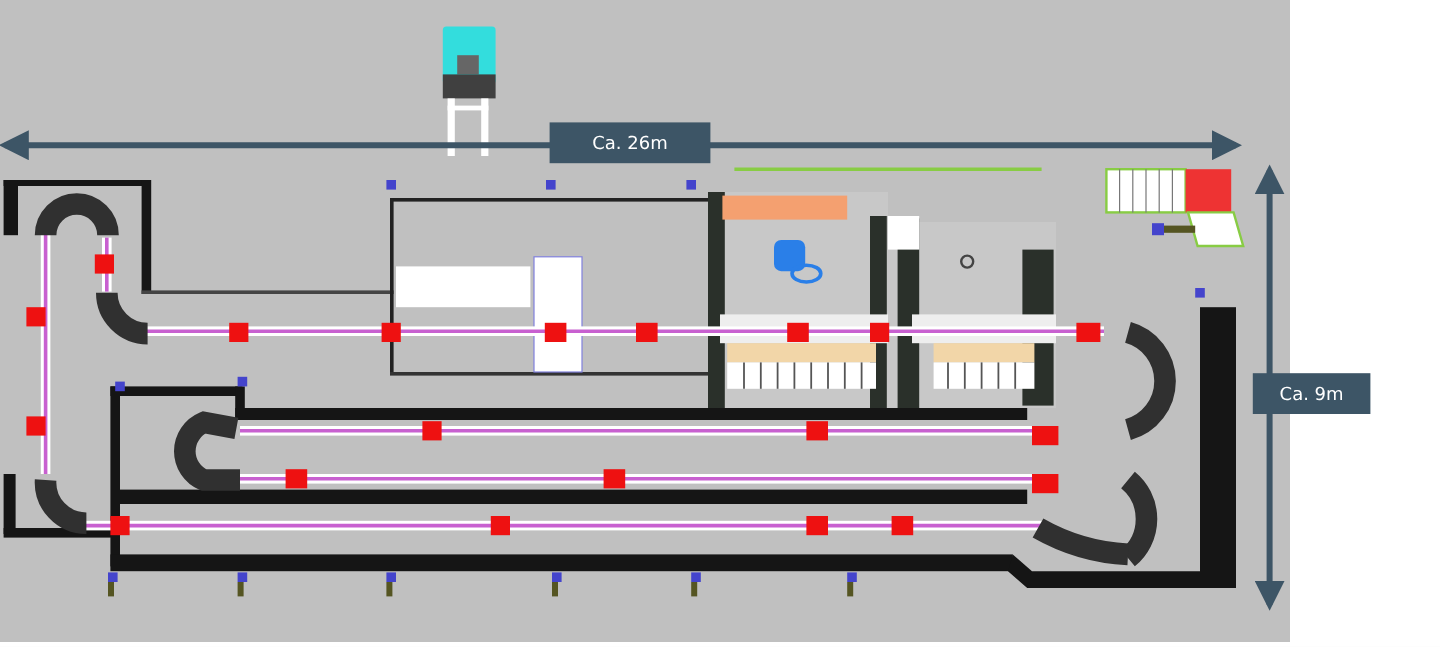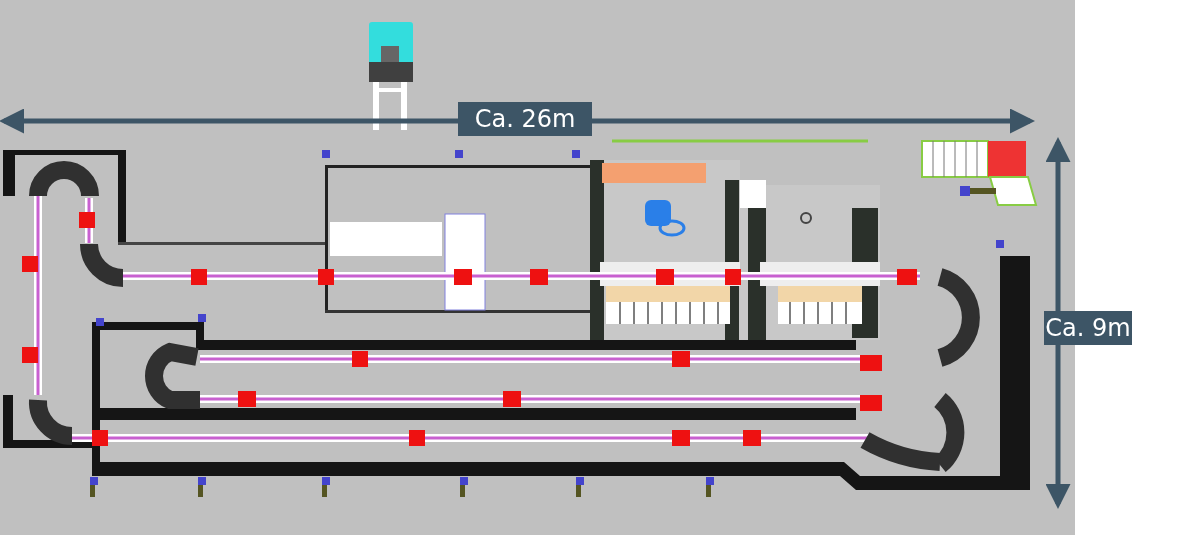--- a/index.html
+++ b/index.html
@@ -1,18 +1,18 @@
 <!DOCTYPE html>
 <html><head>
 <meta charset="utf-8">
 <style>
   html,body{margin:0;padding:0;background:#ffffff;}
   body{width:1200px;height:539px;position:relative;overflow:hidden;font-family:"Liberation Sans",sans-serif;}
   #stage{position:absolute;left:0;top:0;width:1200px;height:539px;}
-  .dim-label{position:absolute;background:#3d5566;color:#ffffff;font-family:"DejaVu Sans","Liberation Sans",sans-serif;font-size:24px;line-height:34px;height:34px;text-align:center;white-space:nowrap;}
+  .dim-label{position:absolute;background:#3d5566;color:#ffffff;font-family:"DejaVu Sans","Liberation Sans",sans-serif;font-size:15px;line-height:34px;height:34px;text-align:center;white-space:nowrap;}
 </style>
 </head>
 <body>
 
 <div id="stage">
 <svg width="1200" height="539" viewBox="0 0 1200 539" xmlns="http://www.w3.org/2000/svg">
   <defs>
     <marker id="ah" viewBox="0 0 10 10" refX="8" refY="5" markerWidth="5" markerHeight="5" orient="auto-start-reverse">
       <path d="M0,0 L10,5 L0,10 z" fill="#3d5566"></path>
     </marker>
@@ -178,14 +178,14 @@
     <rect x="96" y="318" width="8" height="8" fill="#4444cc"></rect>
     <rect x="198" y="314" width="8" height="8" fill="#4444cc"></rect>
     <rect x="996" y="240" width="8" height="8" fill="#4444cc"></rect>
   </g>
 
   <line x1="4" y1="121" x2="1030" y2="121" stroke="#3d5566" stroke-width="5" marker-start="url(#ah)" marker-end="url(#ah)"></line>
   <line x1="1058" y1="142" x2="1058" y2="504" stroke="#3d5566" stroke-width="5" marker-start="url(#ah)" marker-end="url(#ah)"></line>
 </svg>
 
 <div class="dim-label" style="left:458px;top:102px;width:134px;">Ca. 26m</div>
-<div class="dim-label" style="left:1044px;top:311px;width:88px;">Ca. 9m</div>
+<div class="dim-label" style="left:1044px;top:311px;width:98px;">Ca. 9m</div>
 </div>
 
 </body></html>

